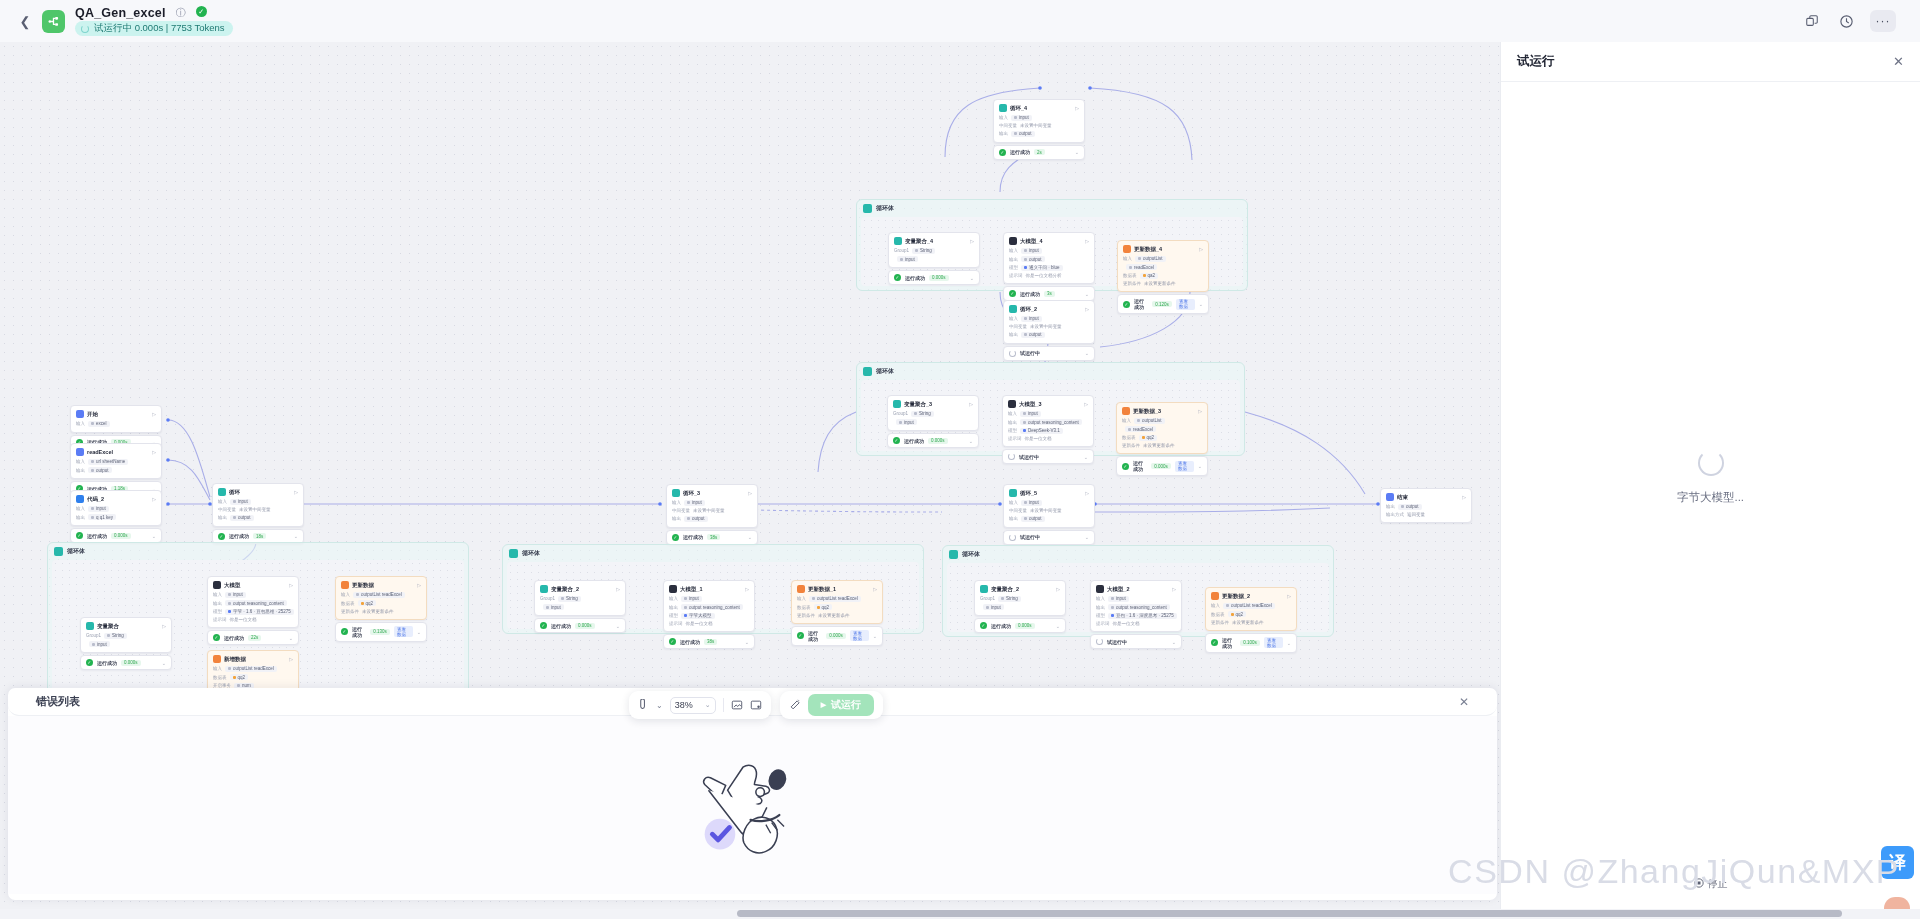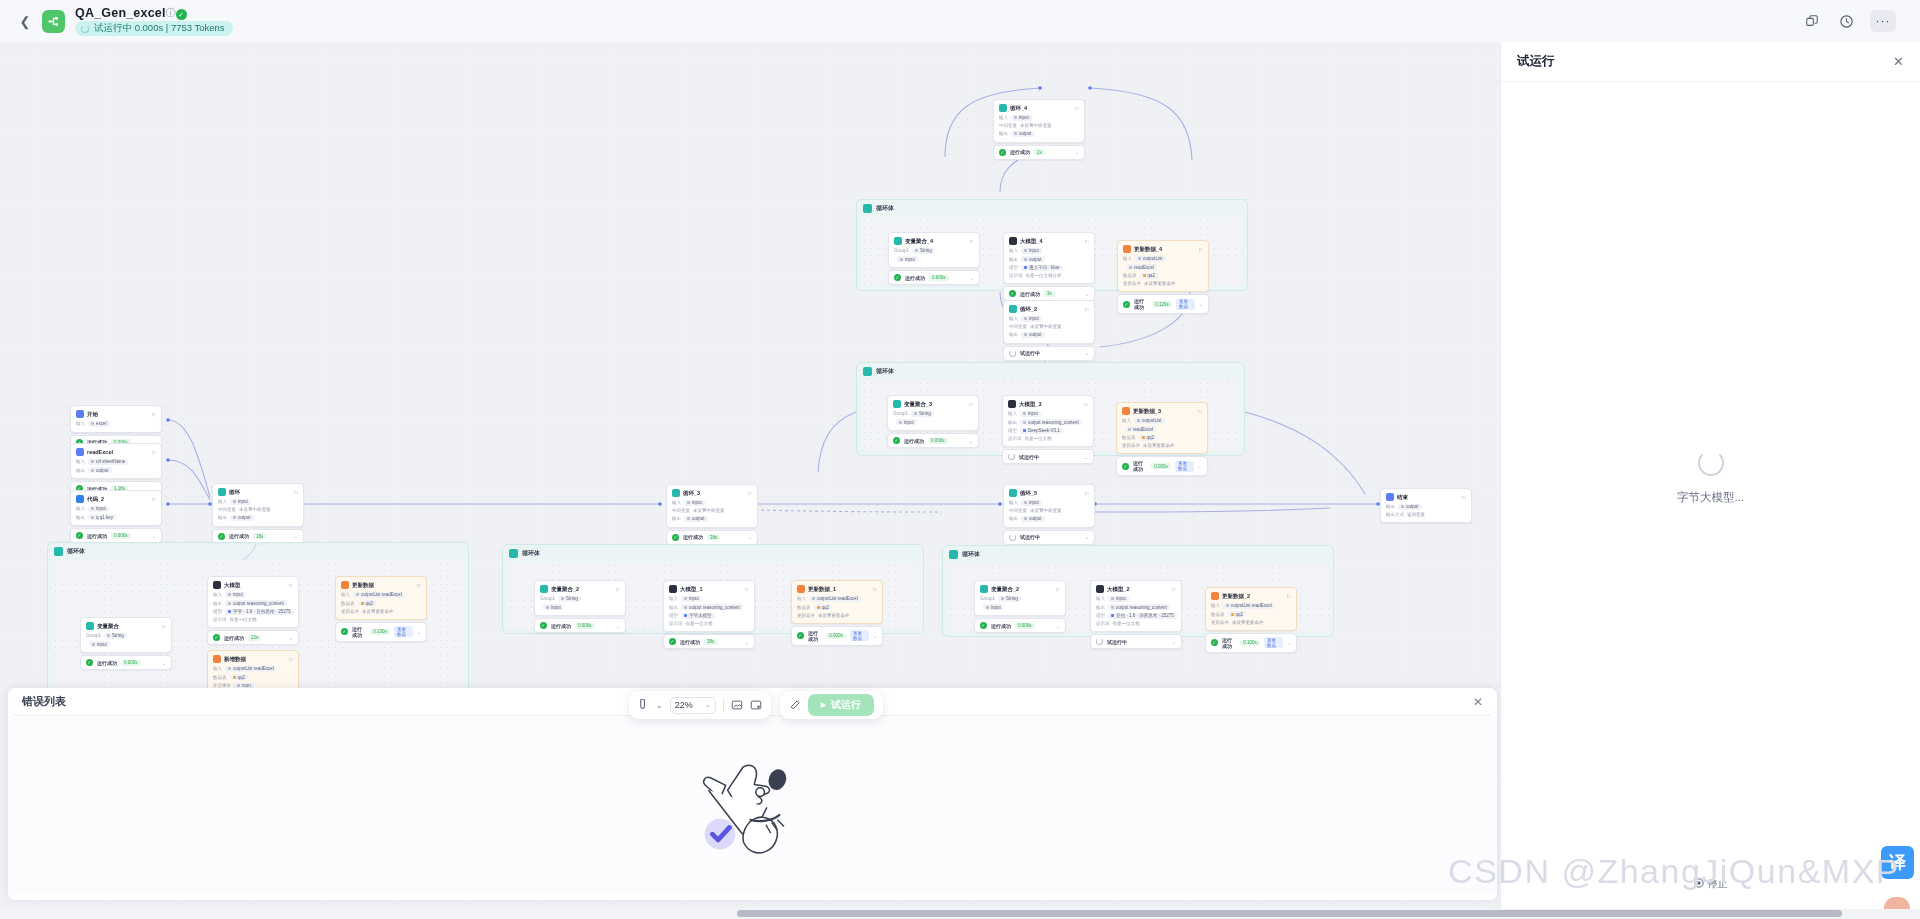--- a/index.html
+++ b/index.html
@@ -17,21 +17,21 @@
   .back-btn {
     width: 22px; height: 22px; display: flex; align-items: center; justify-content: center;
     color: #5a5f72; font-size: 13px; cursor: pointer;
   }
   .app-logo {
     width: 23px; height: 23px; border-radius: 6px; background: #4fc66a;
     margin-left: 6px; display: flex; align-items: center; justify-content: center;
     flex: none;
   }
   .title-wrap { margin-left: 10px; display: flex; flex-direction: column; gap: 1px; }
-  .title-row { display: flex; align-items: flex-end; gap: 0; }
+  .title-row { display: flex; align-items: flex-start; gap: 10px; }
   .app-title { font-size: 12.5px; color: #1b1d29; font-weight: 600; letter-spacing: .2px; }
   .info-i { font-size: 10px; color: #8a8fa3; }
   .verified {
     width: 11px; height: 11px; border-radius: 50%; background: #22b350;
     display:flex; align-items:center; justify-content:center; color:#fff; font-size:7px;
   }
   .run-badge {
     display: inline-flex; align-items: center; gap: 5px;
     background: #ccf3ef; border-radius: 9px; padding: 1px 8px 1px 6px;
     font-size: 9.5px; color: #1f7a73; white-space: nowrap; width: fit-content;
@@ -132,21 +132,21 @@
     font-weight: 600; cursor: pointer;
   }
 
   
   .errpanel {
     position: absolute; left: 8px; top: 688px; width: 1489px; height: 212px;
     background: #fff; border-radius: 7px; box-shadow: 0 -1px 10px rgba(25,30,60,.08);
     z-index: 25; overflow: hidden;
   }
   .err-head {
-    height: 28px; display: flex; align-items: center; padding: 0 14px;
+    height: 28px; display: flex; align-items: center; padding: 0 28px;
     border-bottom: 1px solid #eef0f4;
     border-radius: 11px;
   }
   .err-title { font-size: 11px; color: #3b4052; font-weight: 600; }
   .err-close { margin-left: auto; color: #7a8093; font-size: 12px; cursor: pointer; }
   .err-body {
     height: 178px; display: flex; align-items: center; justify-content: center;
     background: #fcfcfe;
   }
 
@@ -1074,21 +1074,21 @@
 
   <div class="toolbar-wrap">
     <div class="tool-group">
       <span class="t-icon">
         <svg width="11" height="13" viewBox="0 0 12 14" fill="none" stroke="currentColor" stroke-width="1.1">
           <path d="M3 1.8a2 2 0 014 0v6.4a2 2 0 01-4 0z"></path>
         </svg>
       </span>
       <span style="font-size:8px;color:#7a8093">⌄</span>
       <div class="zoom-sel">
-        <span>22%</span>
+        <span>38%</span>
         <span style="color:#9aa0b1;font-size:7px">⌄</span>
       </div>
       <span class="divider"></span>
       <span class="t-icon">
         <svg width="12" height="12" viewBox="0 0 14 14" fill="none" stroke="currentColor" stroke-width="1.1">
           <rect x="1.5" y="2.5" width="11" height="9" rx="1.2"></rect>
             <path d="M3.5 9.5l2.4-2.6 2 1.8 2-2.2 1.6 1.8"></path>
         </svg>
       </span>
       <span class="t-icon">

